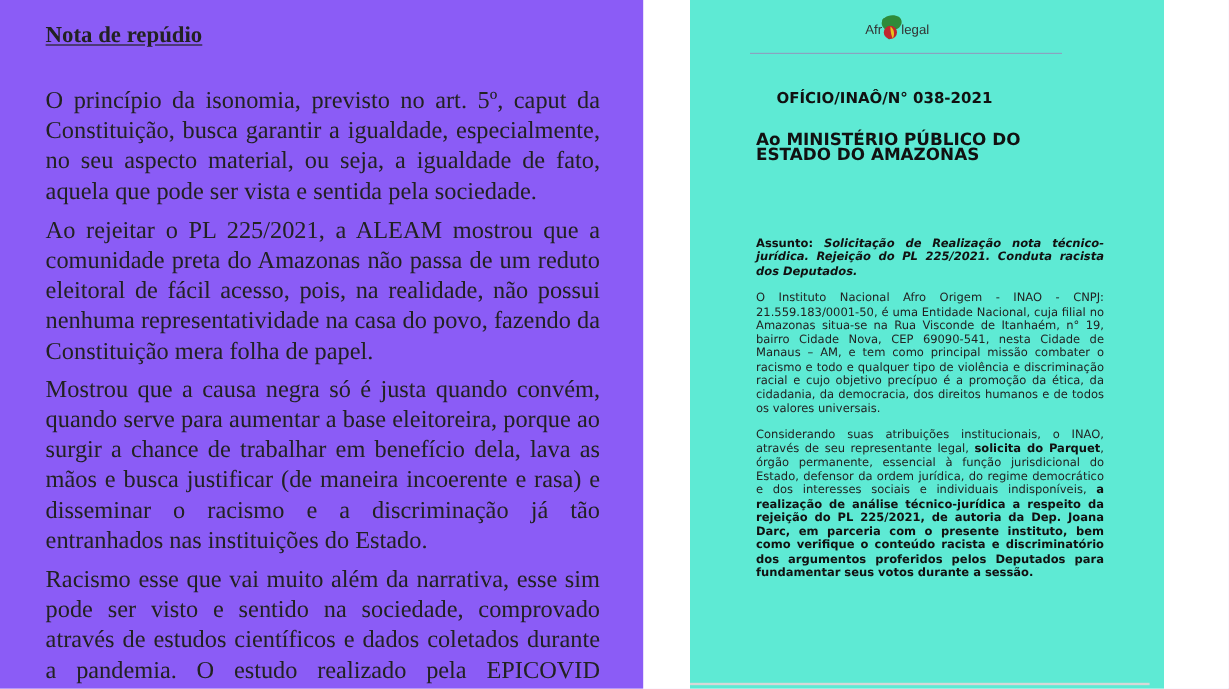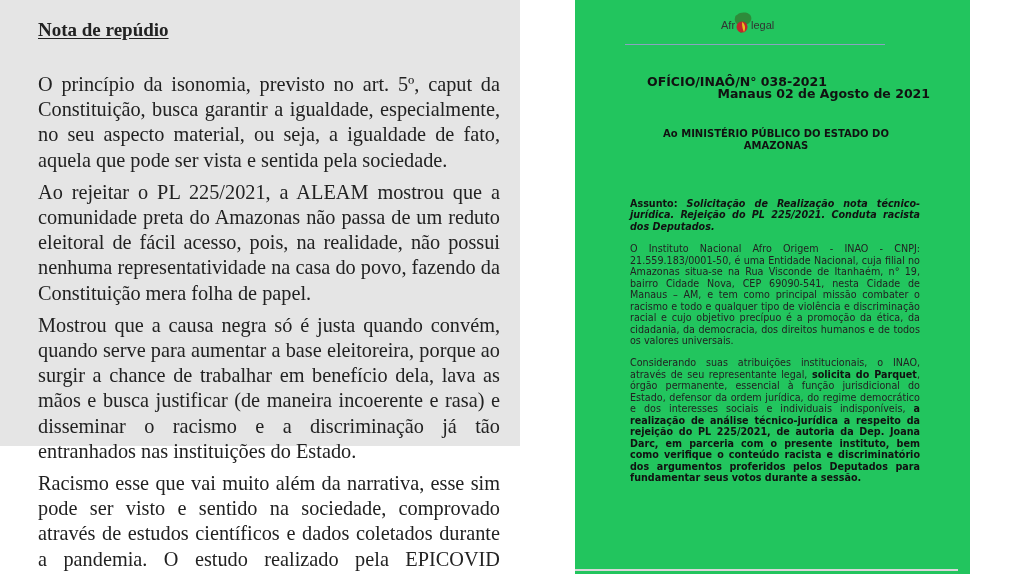--- a/index.html
+++ b/index.html
@@ -13,22 +13,23 @@
       position: relative;
       overflow: hidden;
     }
 
     
     .left-doc {
       position: absolute;
       left: 0;
       top: 0;
       width: 520px;
-      height: 446px;
-      background: #e5e5e5;
+      height: 574px;
+      background: #8b5cf6;
+      padding-left: 16px;
     }
     .left-doc .title {
       position: absolute;
       left: 38px;
       top: 19px;
       font-family: "Liberation Serif", serif;
       font-weight: bold;
       font-size: 19px;
       color: #222;
       text-decoration: underline;
@@ -52,21 +53,21 @@
       hyphens: none;
     }
 
     
     .right-doc {
       position: absolute;
       left: 575px;
       top: 0;
       width: 395px;
       height: 574px;
-      background: #22c55e;
+      background: #5eead4;
     }
     .right-doc .page-bottom-edge {
       position: absolute;
       left: 0;
       right: 12px;
       top: 569px;
       height: 2px;
       background: #d8d8d8;
     }
     .logo {
@@ -126,25 +127,24 @@
       white-space: nowrap;
       margin: 0;
     }
     .addressee {
       position: absolute;
       left: 55px;
       top: 112px;
       width: 260px;
       font-family: "DejaVu Sans", sans-serif;
       font-weight: bold;
-      font-size: 10px;
+      font-size: 14px;
       line-height: 11.5px;
       color: #111;
-      margin: 16px;
-      text-align: center;
+      margin: 0;
     }
     .r-body {
       position: absolute;
       left: 55px;
       top: 158px;
       width: 290px;
       font-family: "DejaVu Sans", sans-serif;
       font-size: 9.6px;
       line-height: 11.45px;
       color: #222;
@@ -189,21 +189,20 @@
         <path d="M4 3 C7 0 13 0 16 2 C19 4 19 8 17 10 C16 12 13 12 12 14 C11 17 10 20 8 21 C6 20 6 16 5 13 C3 11 1 9 2 6 C2 4 3 3 4 3 Z" fill="#2e8b3a"></path>
         <circle cx="9" cy="15" r="5.5" fill="#c0282d"></circle>
         <path d="M9 10 C12 12 13 16 11 20 C10 18 9 15 9 10 Z" fill="#e8c21c"></path>
       </svg>
     </span>
     <span class="logo-right">legal</span>
   </div>
   <div class="divider"></div>
 
   <h2 class="oficio-no">OFÍCIO/INAÔ/N° 038-2021</h2>
-  <h3 class="date-line">Manaus 02 de Agosto de 2021</h3>
   <p class="addressee">Ao MINISTÉRIO PÚBLICO DO ESTADO DO AMAZONAS</p>
 
   <div class="r-body">
     <p class="subject">
       <span>Assunto:</span>
       <em>Solicitação de Realização nota técnico-jurídica. Rejeição do PL 225/2021. Conduta racista dos Deputados.</em>
     </p>
     <p>O Instituto Nacional Afro Origem - INAO - CNPJ: 21.559.183/0001-50, é uma Entidade Nacional, cuja filial no Amazonas situa-se na Rua Visconde de Itanhaém, n° 19, bairro Cidade Nova, CEP 69090-541, nesta Cidade de Manaus – AM, e tem como principal missão combater o racismo e todo e qualquer tipo de violência e discriminação racial e cujo objetivo precípuo é a promoção da ética, da cidadania, da democracia, dos direitos humanos e de todos os valores universais.</p>
     <p><span>Considerando suas atribuições institucionais, o INAO, através de seu representante legal, </span><strong>solicita do Parquet</strong><span>, órgão permanente, essencial à função jurisdicional do Estado, defensor da ordem jurídica, do regime democrático e dos interesses sociais e individuais indisponíveis, </span><strong>a realização de análise técnico-jurídica a respeito da rejeição do PL 225/2021, de autoria da Dep. Joana Darc, em parceria com o presente instituto, bem como verifique o conteúdo racista e discriminatório dos argumentos proferidos pelos Deputados para fundamentar seus votos durante a sessão.</strong></p>
   </div>

